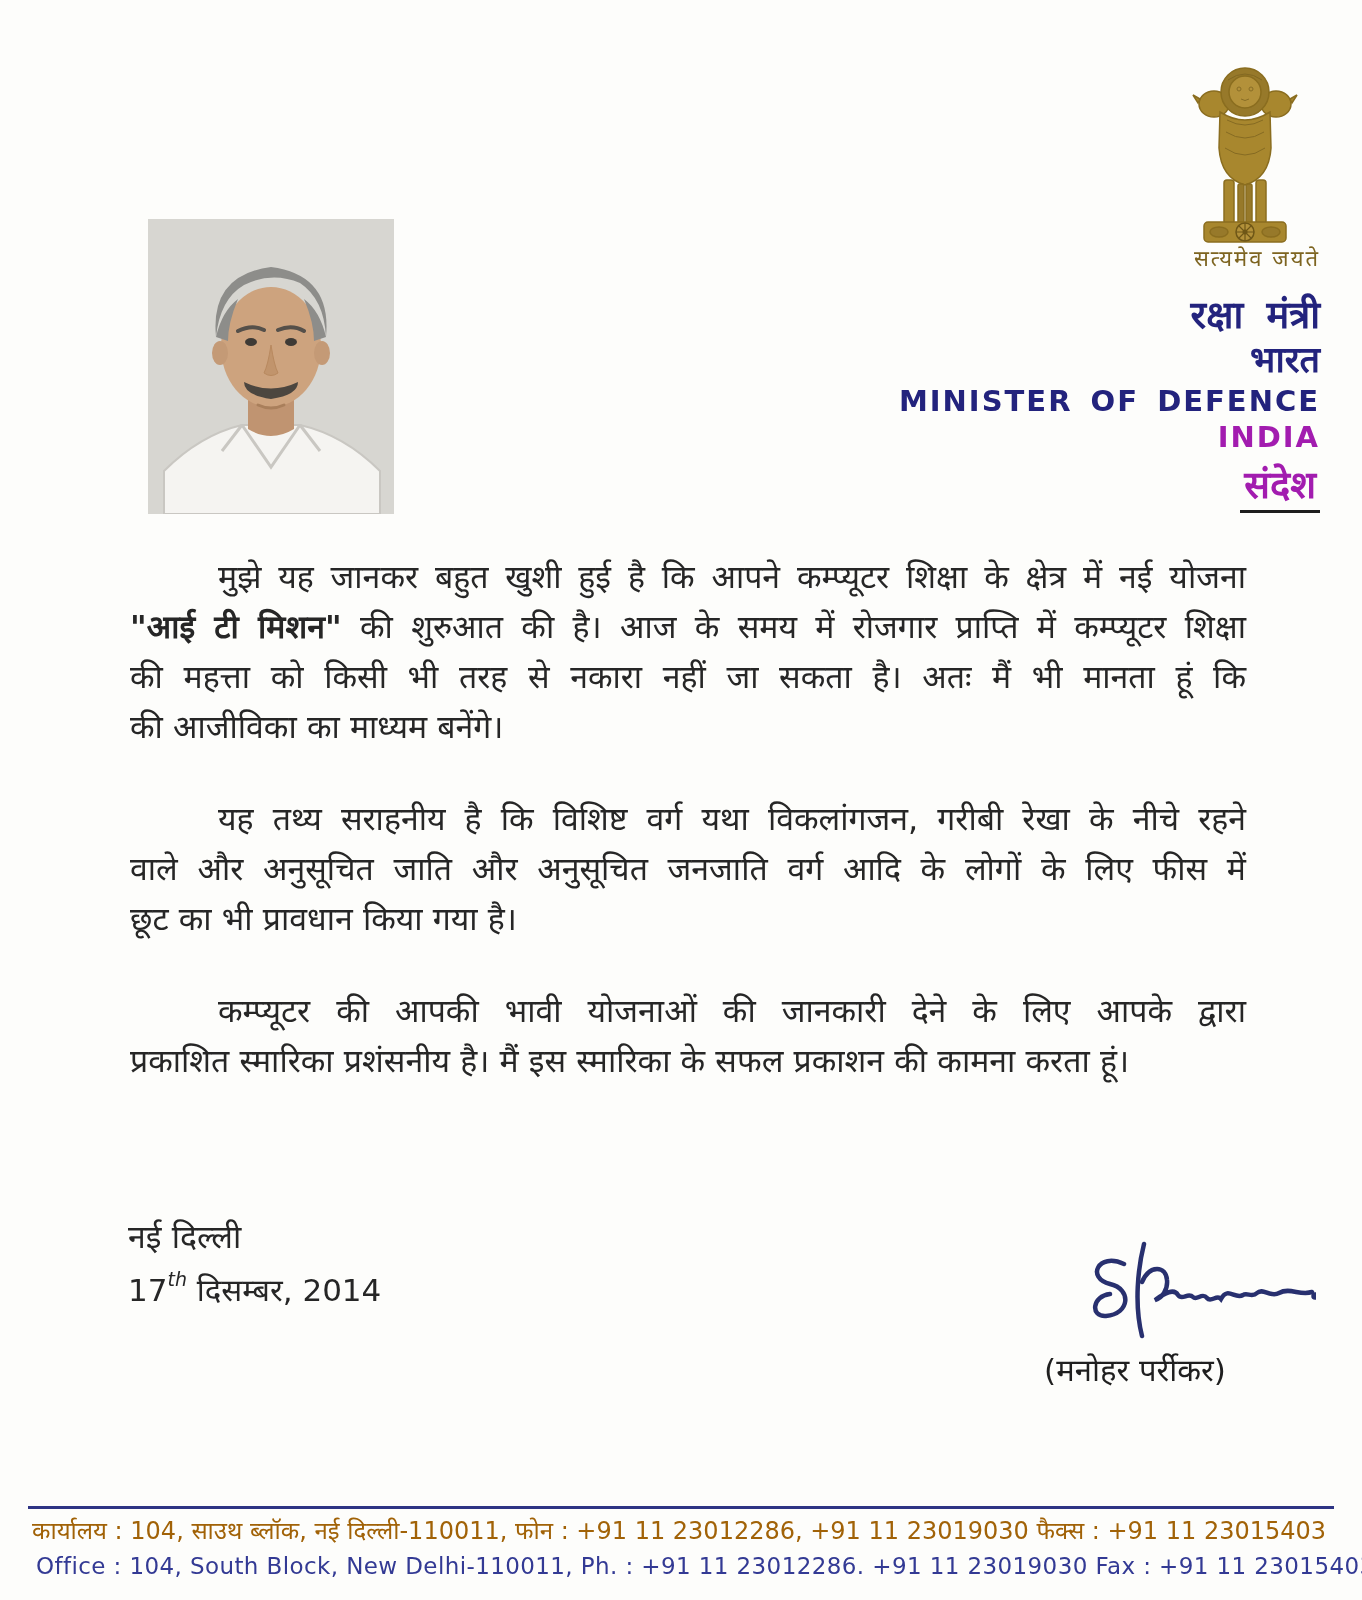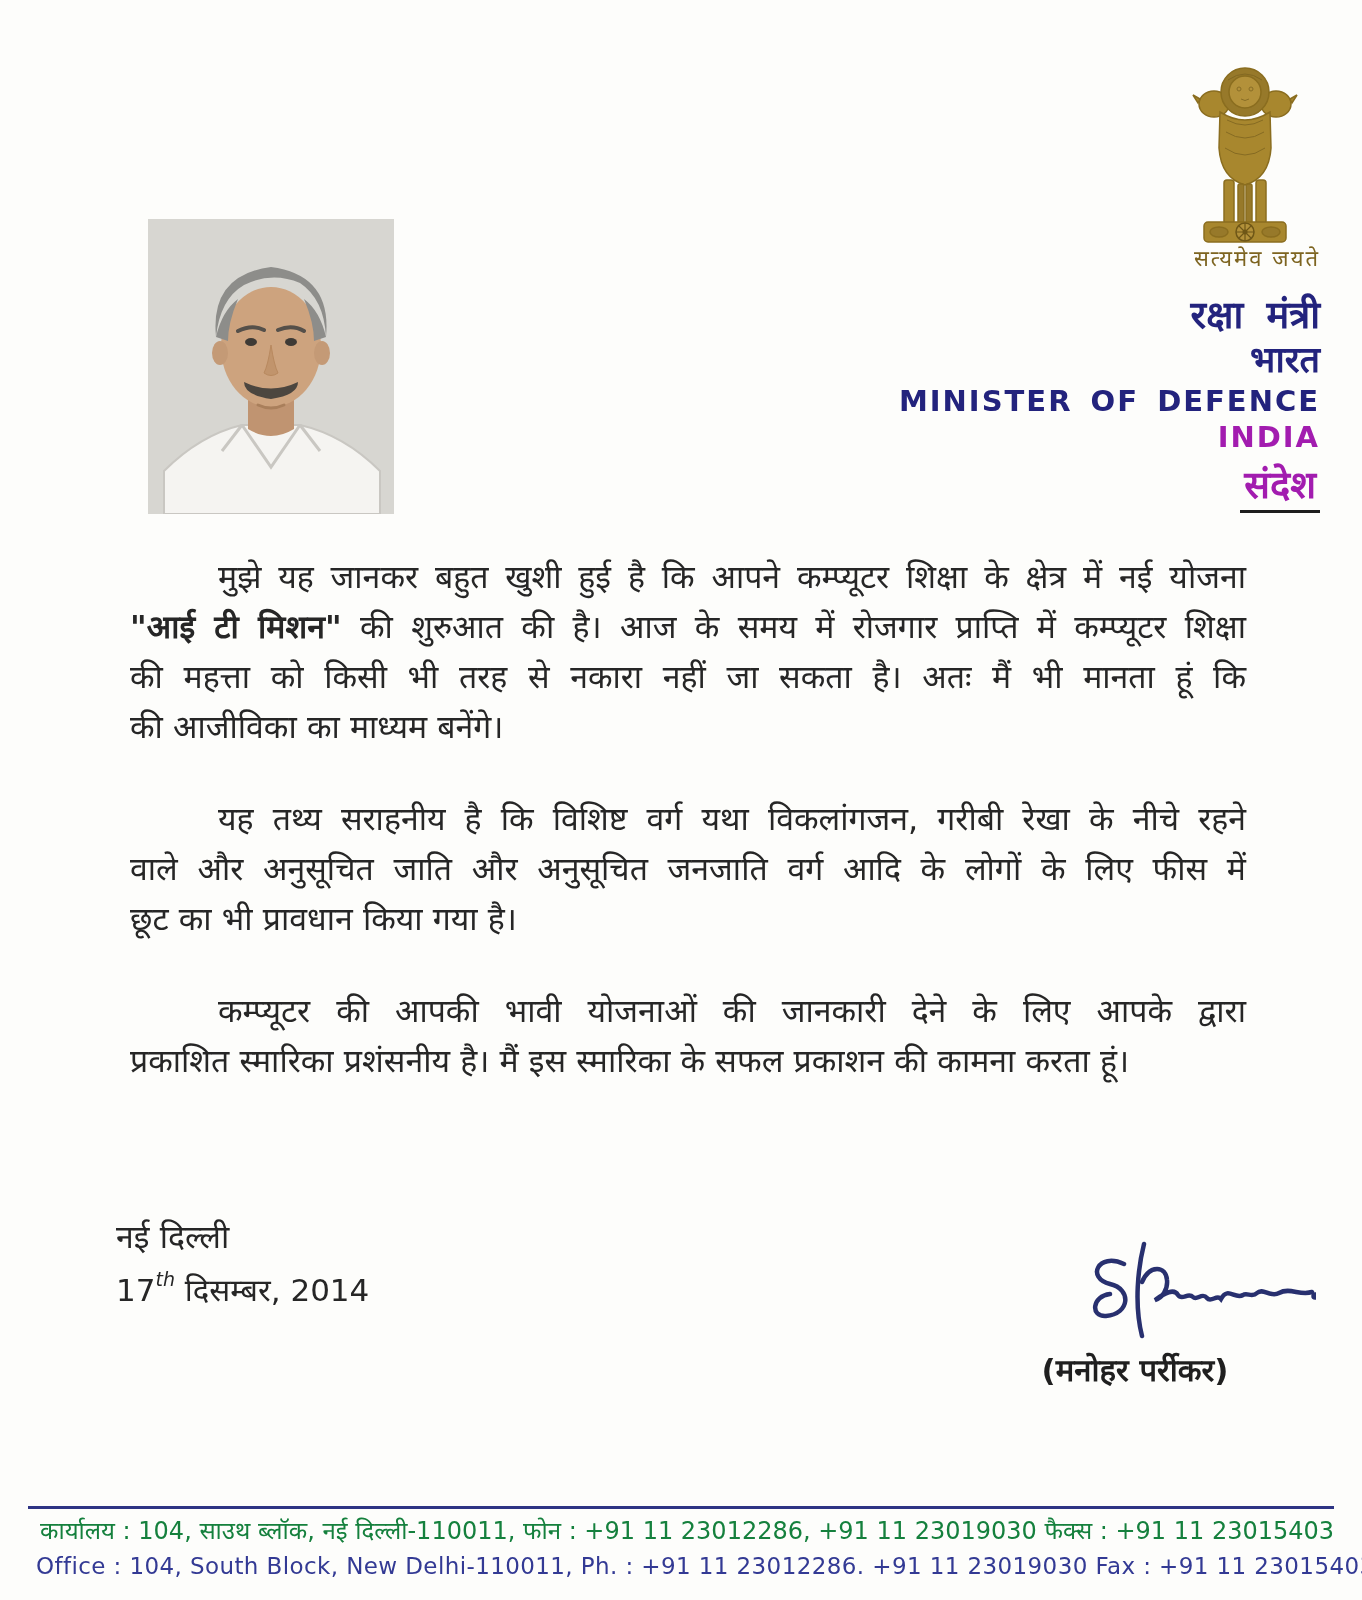--- a/index.html
+++ b/index.html
@@ -51,36 +51,36 @@
     position:absolute;left:130px;top:552px;width:1116px;
     font-size:32px;line-height:50px;color:#262626;
   }
   .para{margin:0 0 42px 0;}
   .line{text-align:justify;}
   .jl{text-align-last:justify;}
   .indent{text-indent:88px;}
   .b{font-weight:700;}
 
   
-  .dateline{position:absolute;left:116px;top:1214px;font-size:32px;line-height:46px;color:#262626;}
+  .dateline{position:absolute;left:128px;top:1214px;font-size:32px;line-height:46px;color:#262626;}
   .date-row{font-size:31px;}
   .date-row sup{font-size:19px;font-style:italic;position:relative;top:-4px;}
 
   
   .sig-wrap{position:absolute;left:1072px;top:1238px;width:244px;height:102px;}
   .sig-name{
     position:absolute;left:1000px;top:1348px;width:270px;text-align:center;
-    font-size:31px;font-weight:700;color:#1f1f1f;
+    font-size:31px;font-weight:400;color:#1f1f1f;
   }
 
   
   .footer-rule{position:absolute;left:28px;top:1506px;width:1306px;height:3px;background:#2e3484;}
   .footer-hi{
-    position:absolute;left:40px;top:1514px;width:1290px;
-    font-size:24px;line-height:34px;color:#15803d;white-space:nowrap;
+    position:absolute;left:32px;top:1514px;width:1290px;
+    font-size:24px;line-height:34px;color:#a16207;white-space:nowrap;
   }
   .footer-en{
     position:absolute;left:36px;top:1550px;width:1300px;
     font-size:23px;line-height:32px;color:#333a94;letter-spacing:0.4px;white-space:nowrap;
   }
 </style>
 </head>
 <body>
 
 <div class="page">

